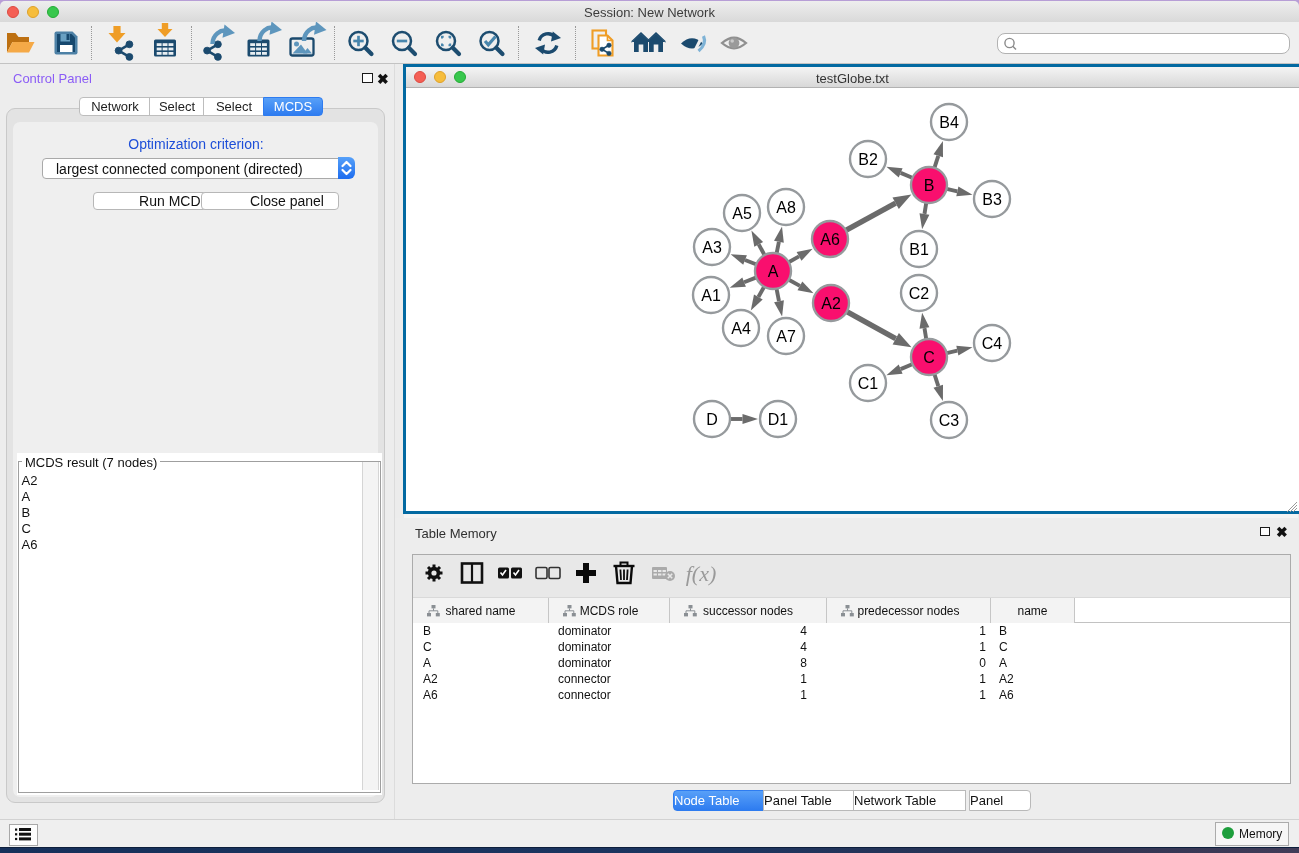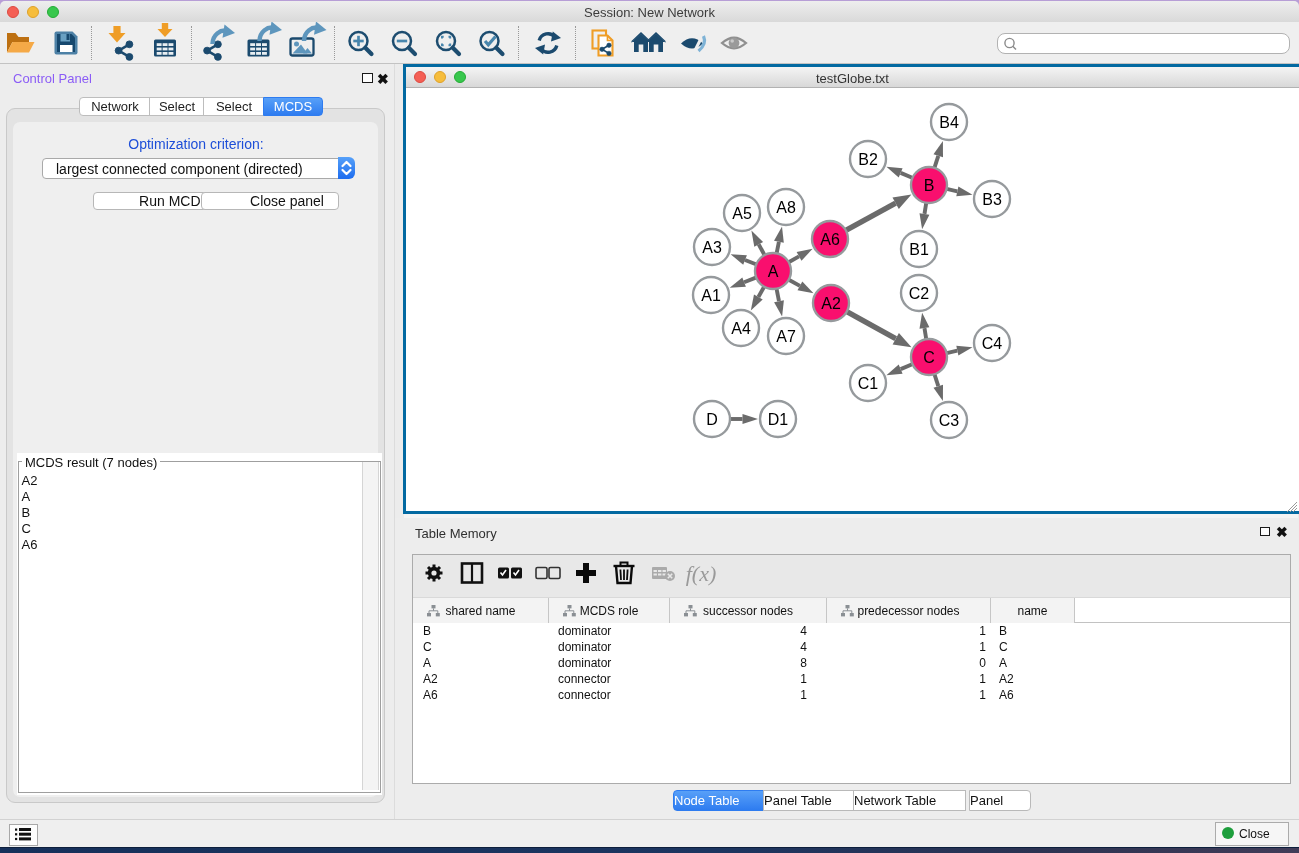--- a/index.html
+++ b/index.html
@@ -546,14 +546,14 @@
       <rect x="0" y="0.5" width="2.2" height="2.2"></rect>
       <rect x="0" y="5.2" width="2.2" height="2.2"></rect>
       <rect x="0" y="9.9" width="2.2" height="2.2"></rect>
   <rect x="4" y="0" width="12" height="3"></rect>
       <rect x="4" y="4.7" width="12" height="3"></rect>
       <rect x="4" y="9.4" width="12" height="3"></rect>
     </g>
 </svg>
 <div id="mem-btn" class="abs"></div>
 <div class="abs" style="left:1222px;top:827px;width:12px;height:12px;border-radius:50%;background:#1d9e3c;"></div>
-<div class="abs" style="left:1239px;top:827px;font-size:12px;color:#111;">Close</div>
+<div class="abs" style="left:1239px;top:827px;font-size:12px;color:#111;">Memory</div>
 <div id="wall-bottom" class="abs"></div>
 
 </body></html>

